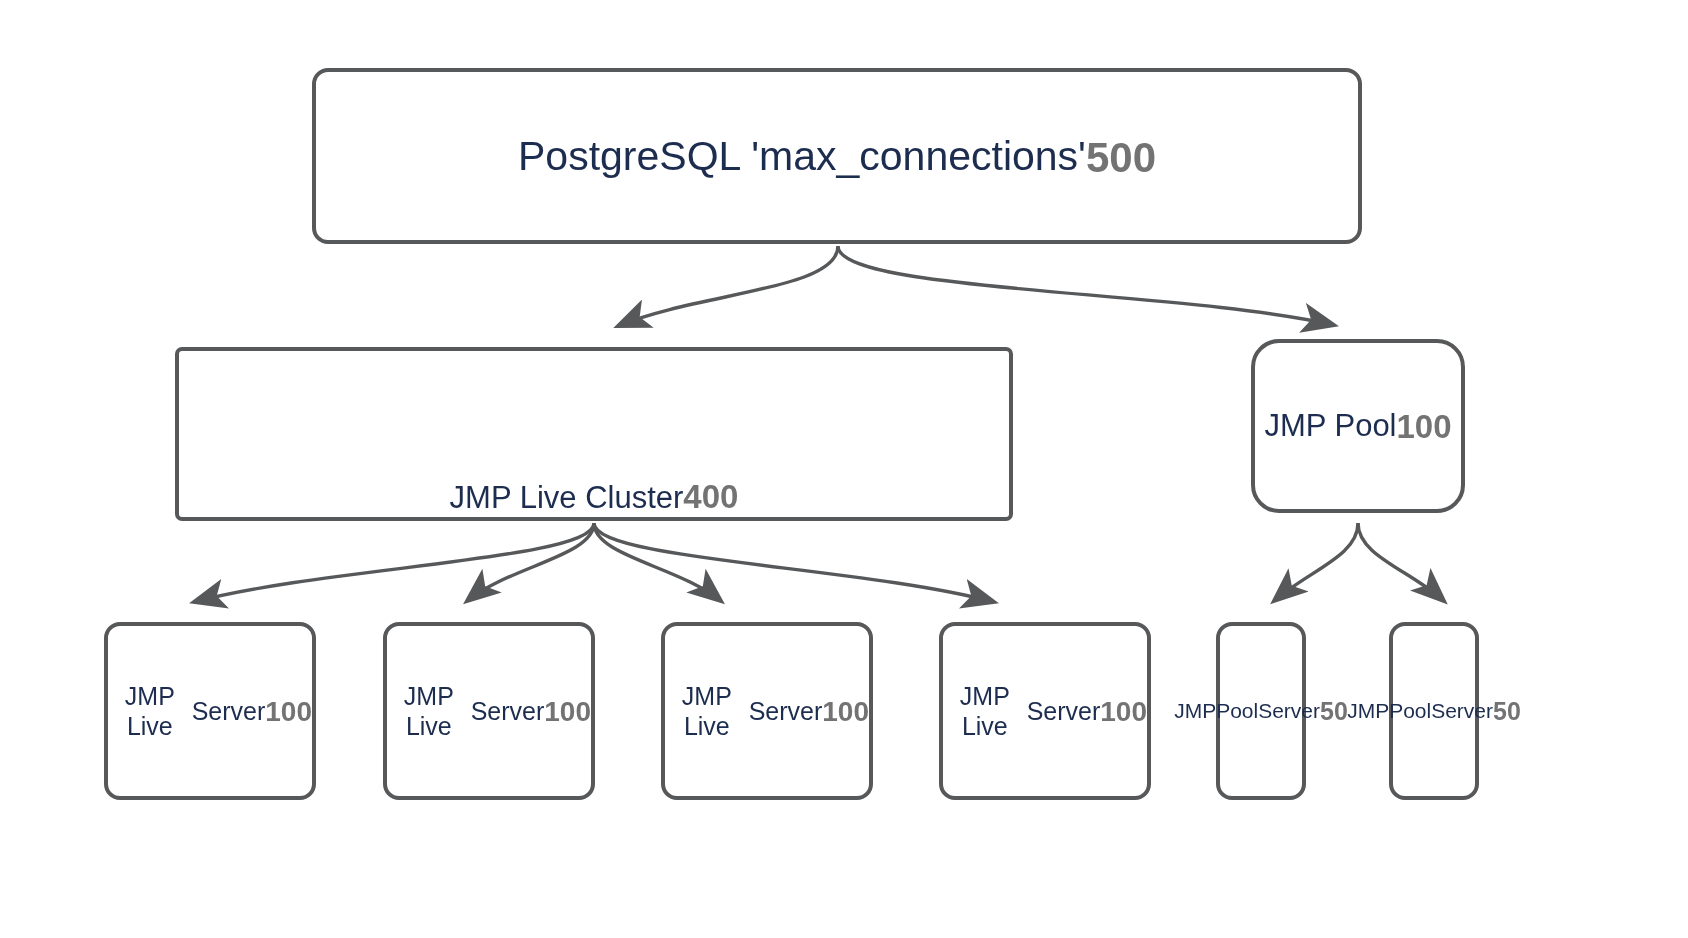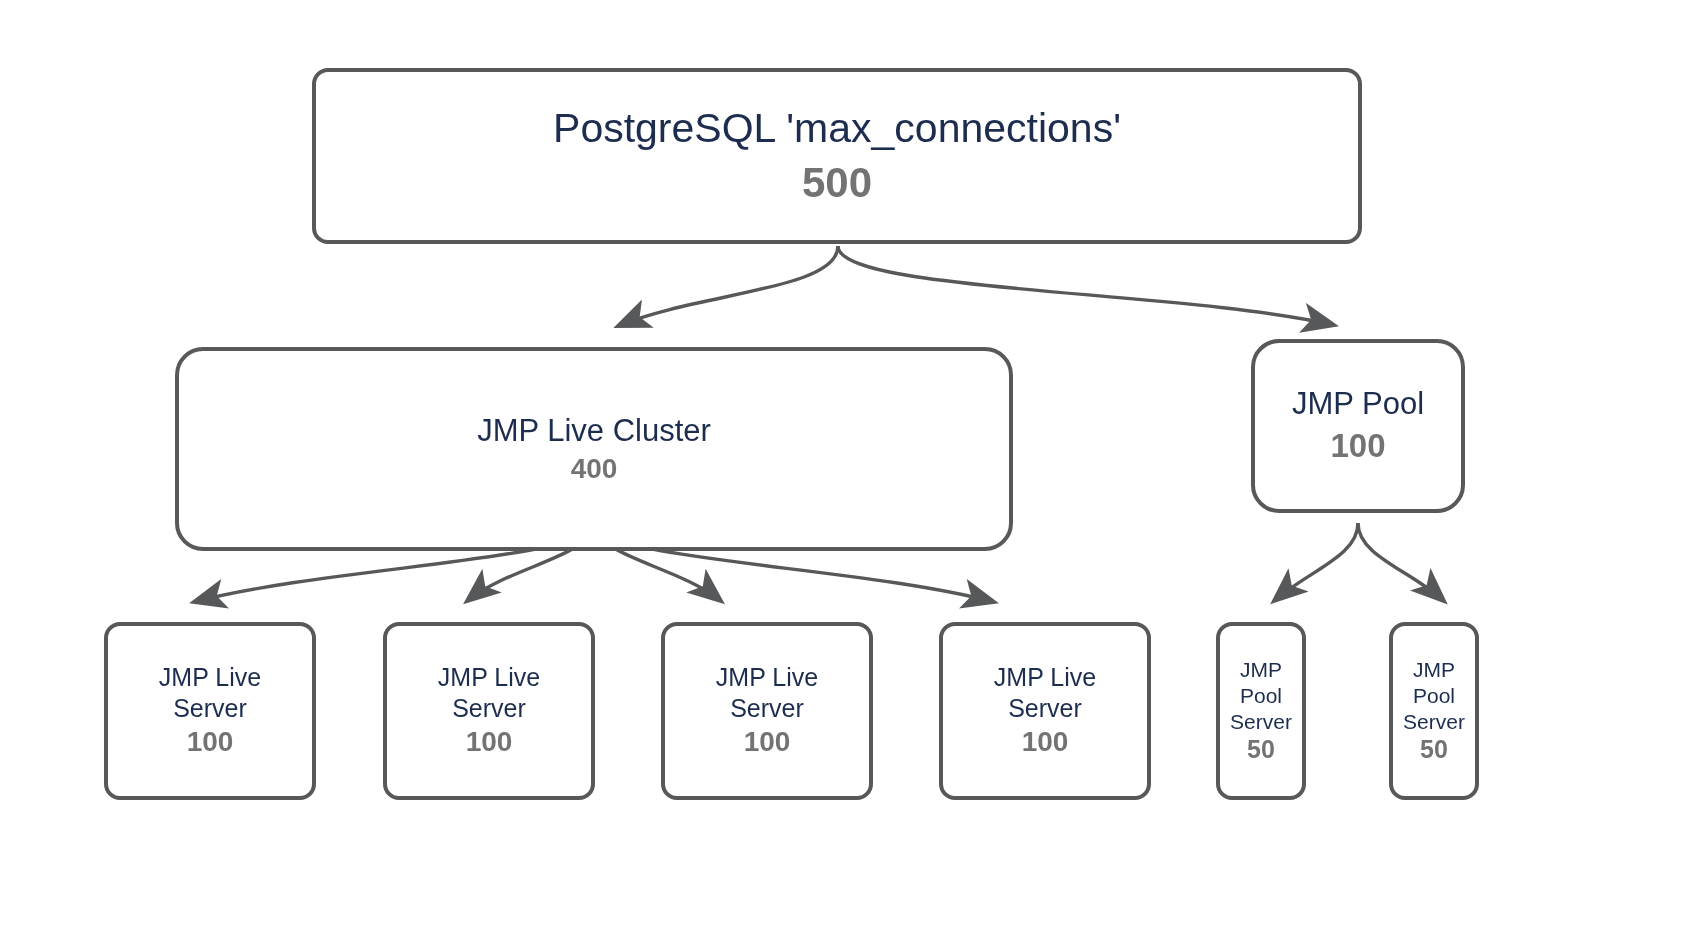--- a/index.html
+++ b/index.html
@@ -25,21 +25,20 @@
     height: 938px;
     pointer-events: none;
   }
   .node {
     position: absolute;
     box-sizing: border-box;
     background: #ffffff;
     border: 4px solid #56585a;
     border-radius: 14px;
     display: flex;
-    flex-direction: column;
     align-items: center;
     justify-content: center;
     color: #1d2d4f;
     text-align: center;
     line-height: 1.22;
   }
   .node .label {
     color: #1d2d4f;
     font-weight: 400;
   }
@@ -56,25 +55,26 @@
     border-radius: 16px;
   }
   #node-root .label { font-size: 41px; }
   #node-root .value { font-size: 42px; margin-top: 4px; }
 
   
   #node-cluster {
     left: 175px;
     top: 347px;
     width: 838px;
-    height: 204px;
-    border-radius: 28px;
+    height: 174px;
+    border-radius: 7px;
+    align-items: flex-end;
   }
   #node-cluster .label { font-size: 31px; }
-  #node-cluster .value { font-size: 28px; margin-top: 3px; }
+  #node-cluster .value { font-size: 33px; margin-top: 3px; }
 
   
   #node-pool {
     left: 1251px;
     top: 339px;
     width: 214px;
     height: 174px;
     border-radius: 28px;
   }
   #node-pool .label { font-size: 31px; }

